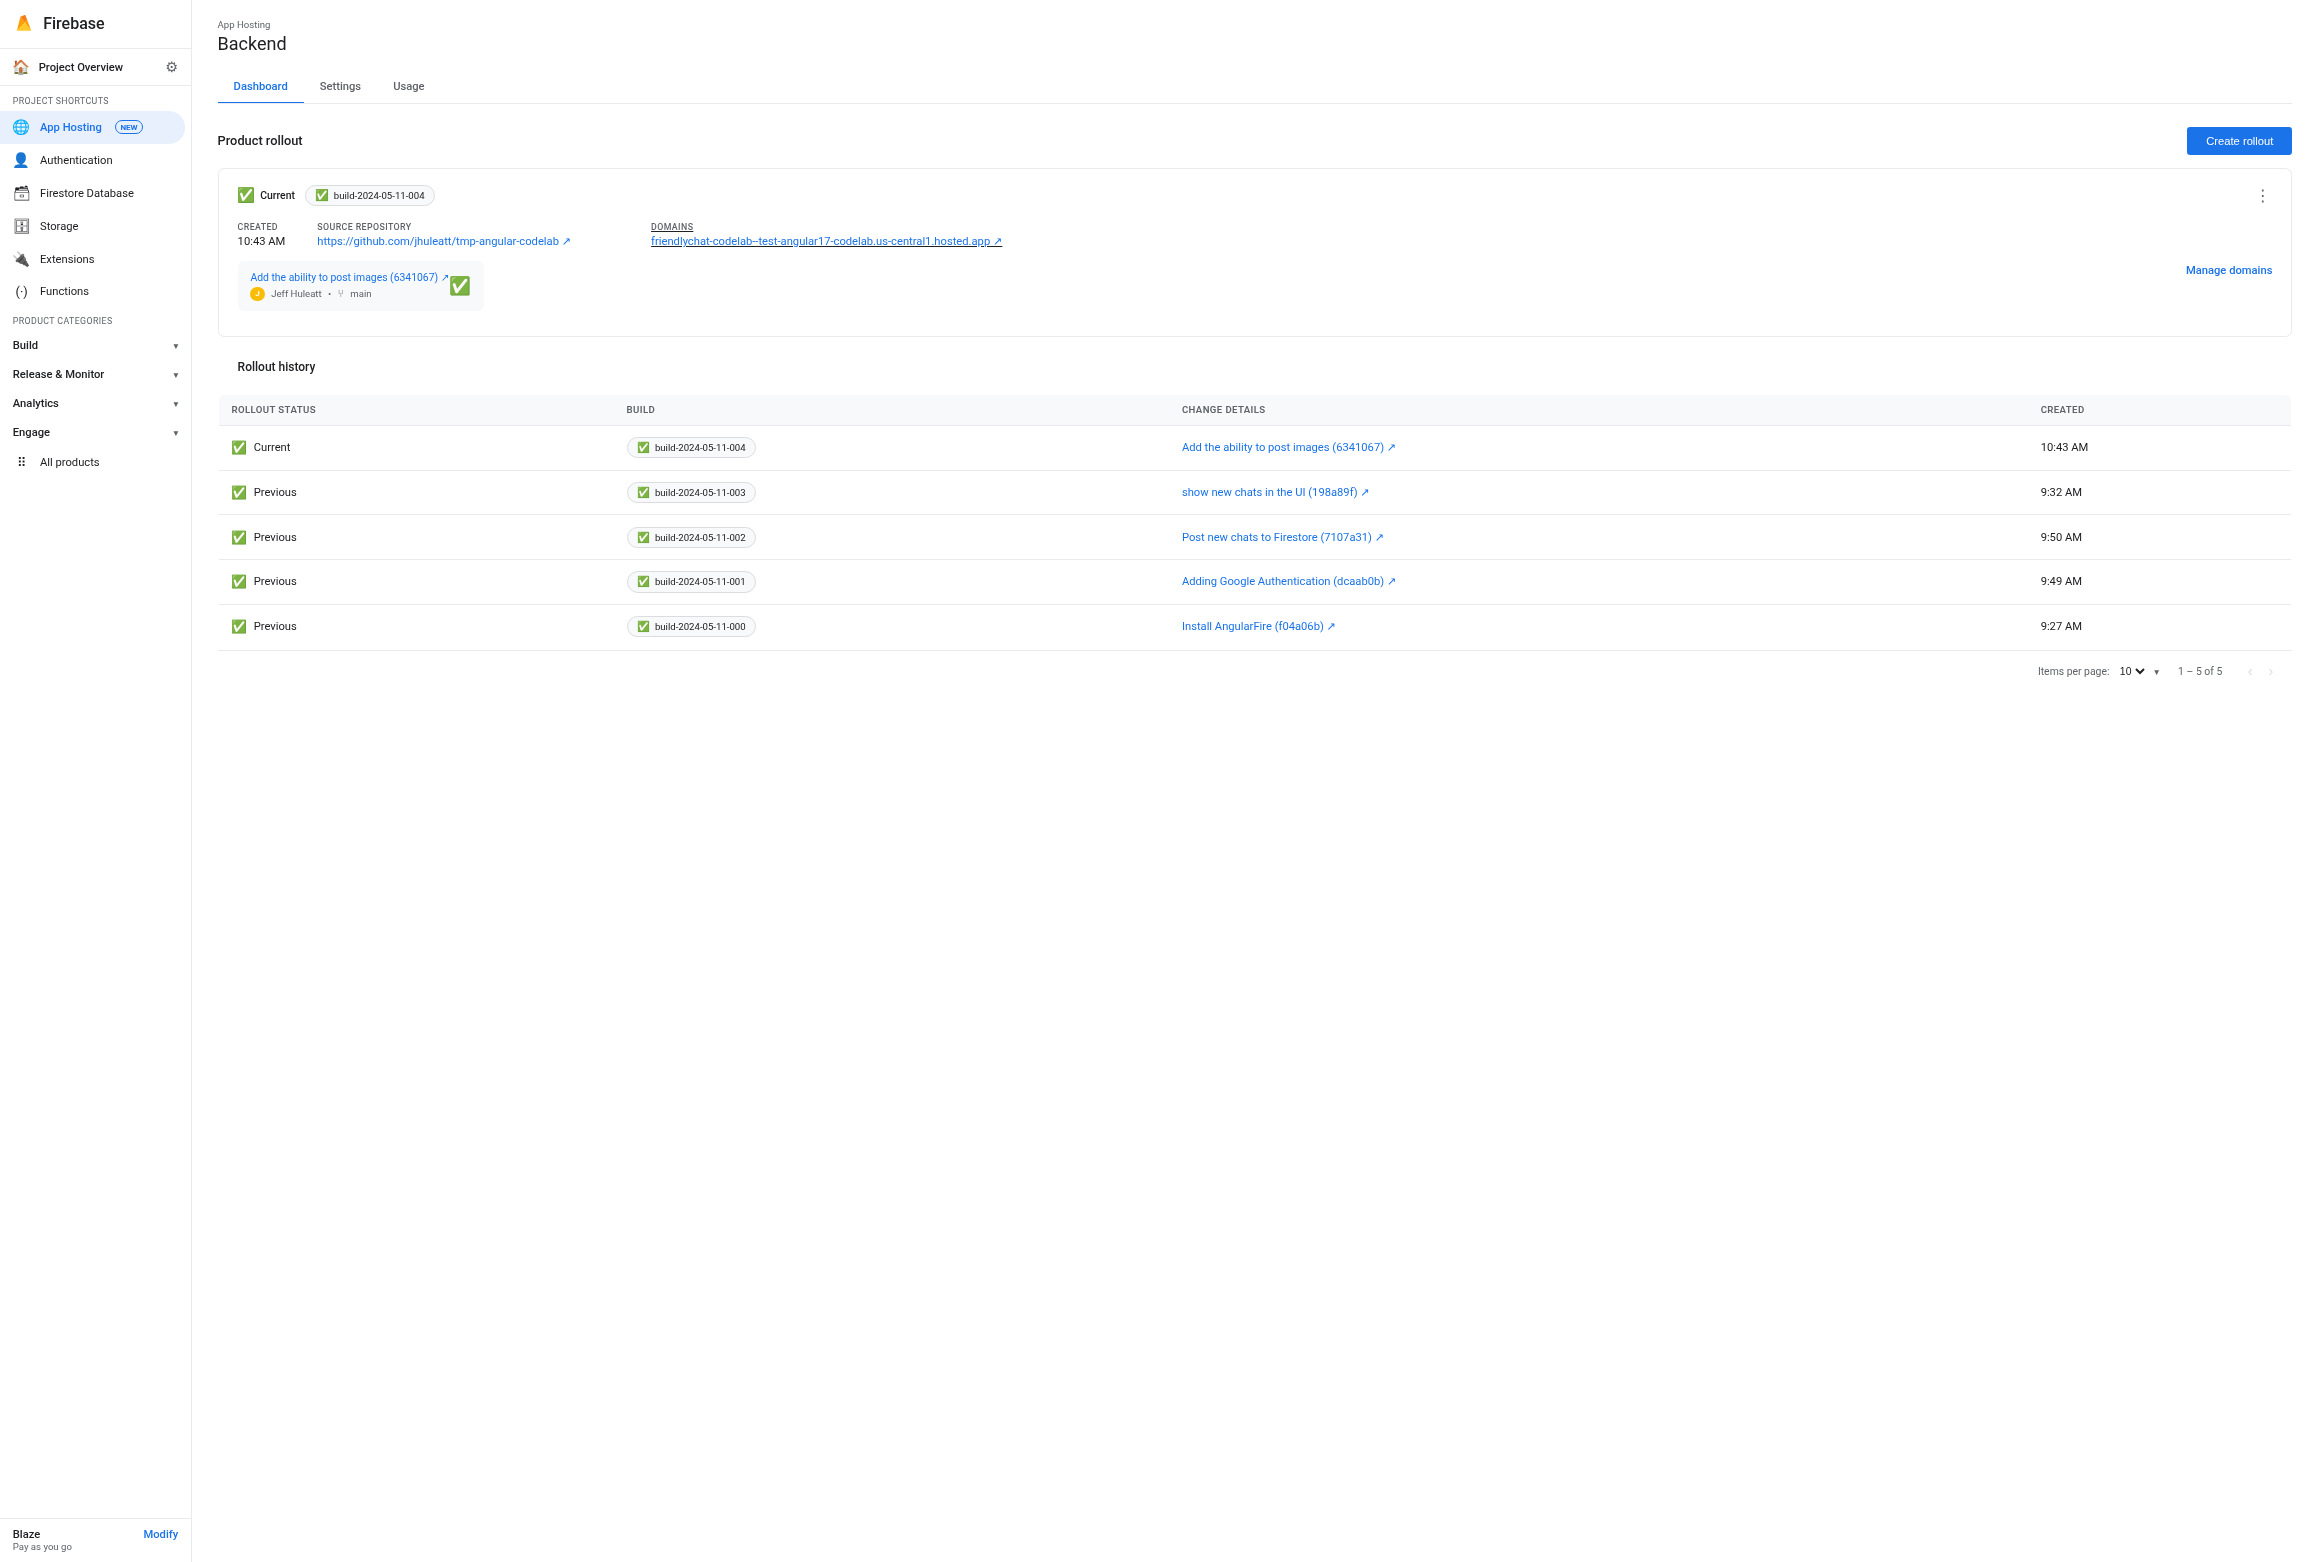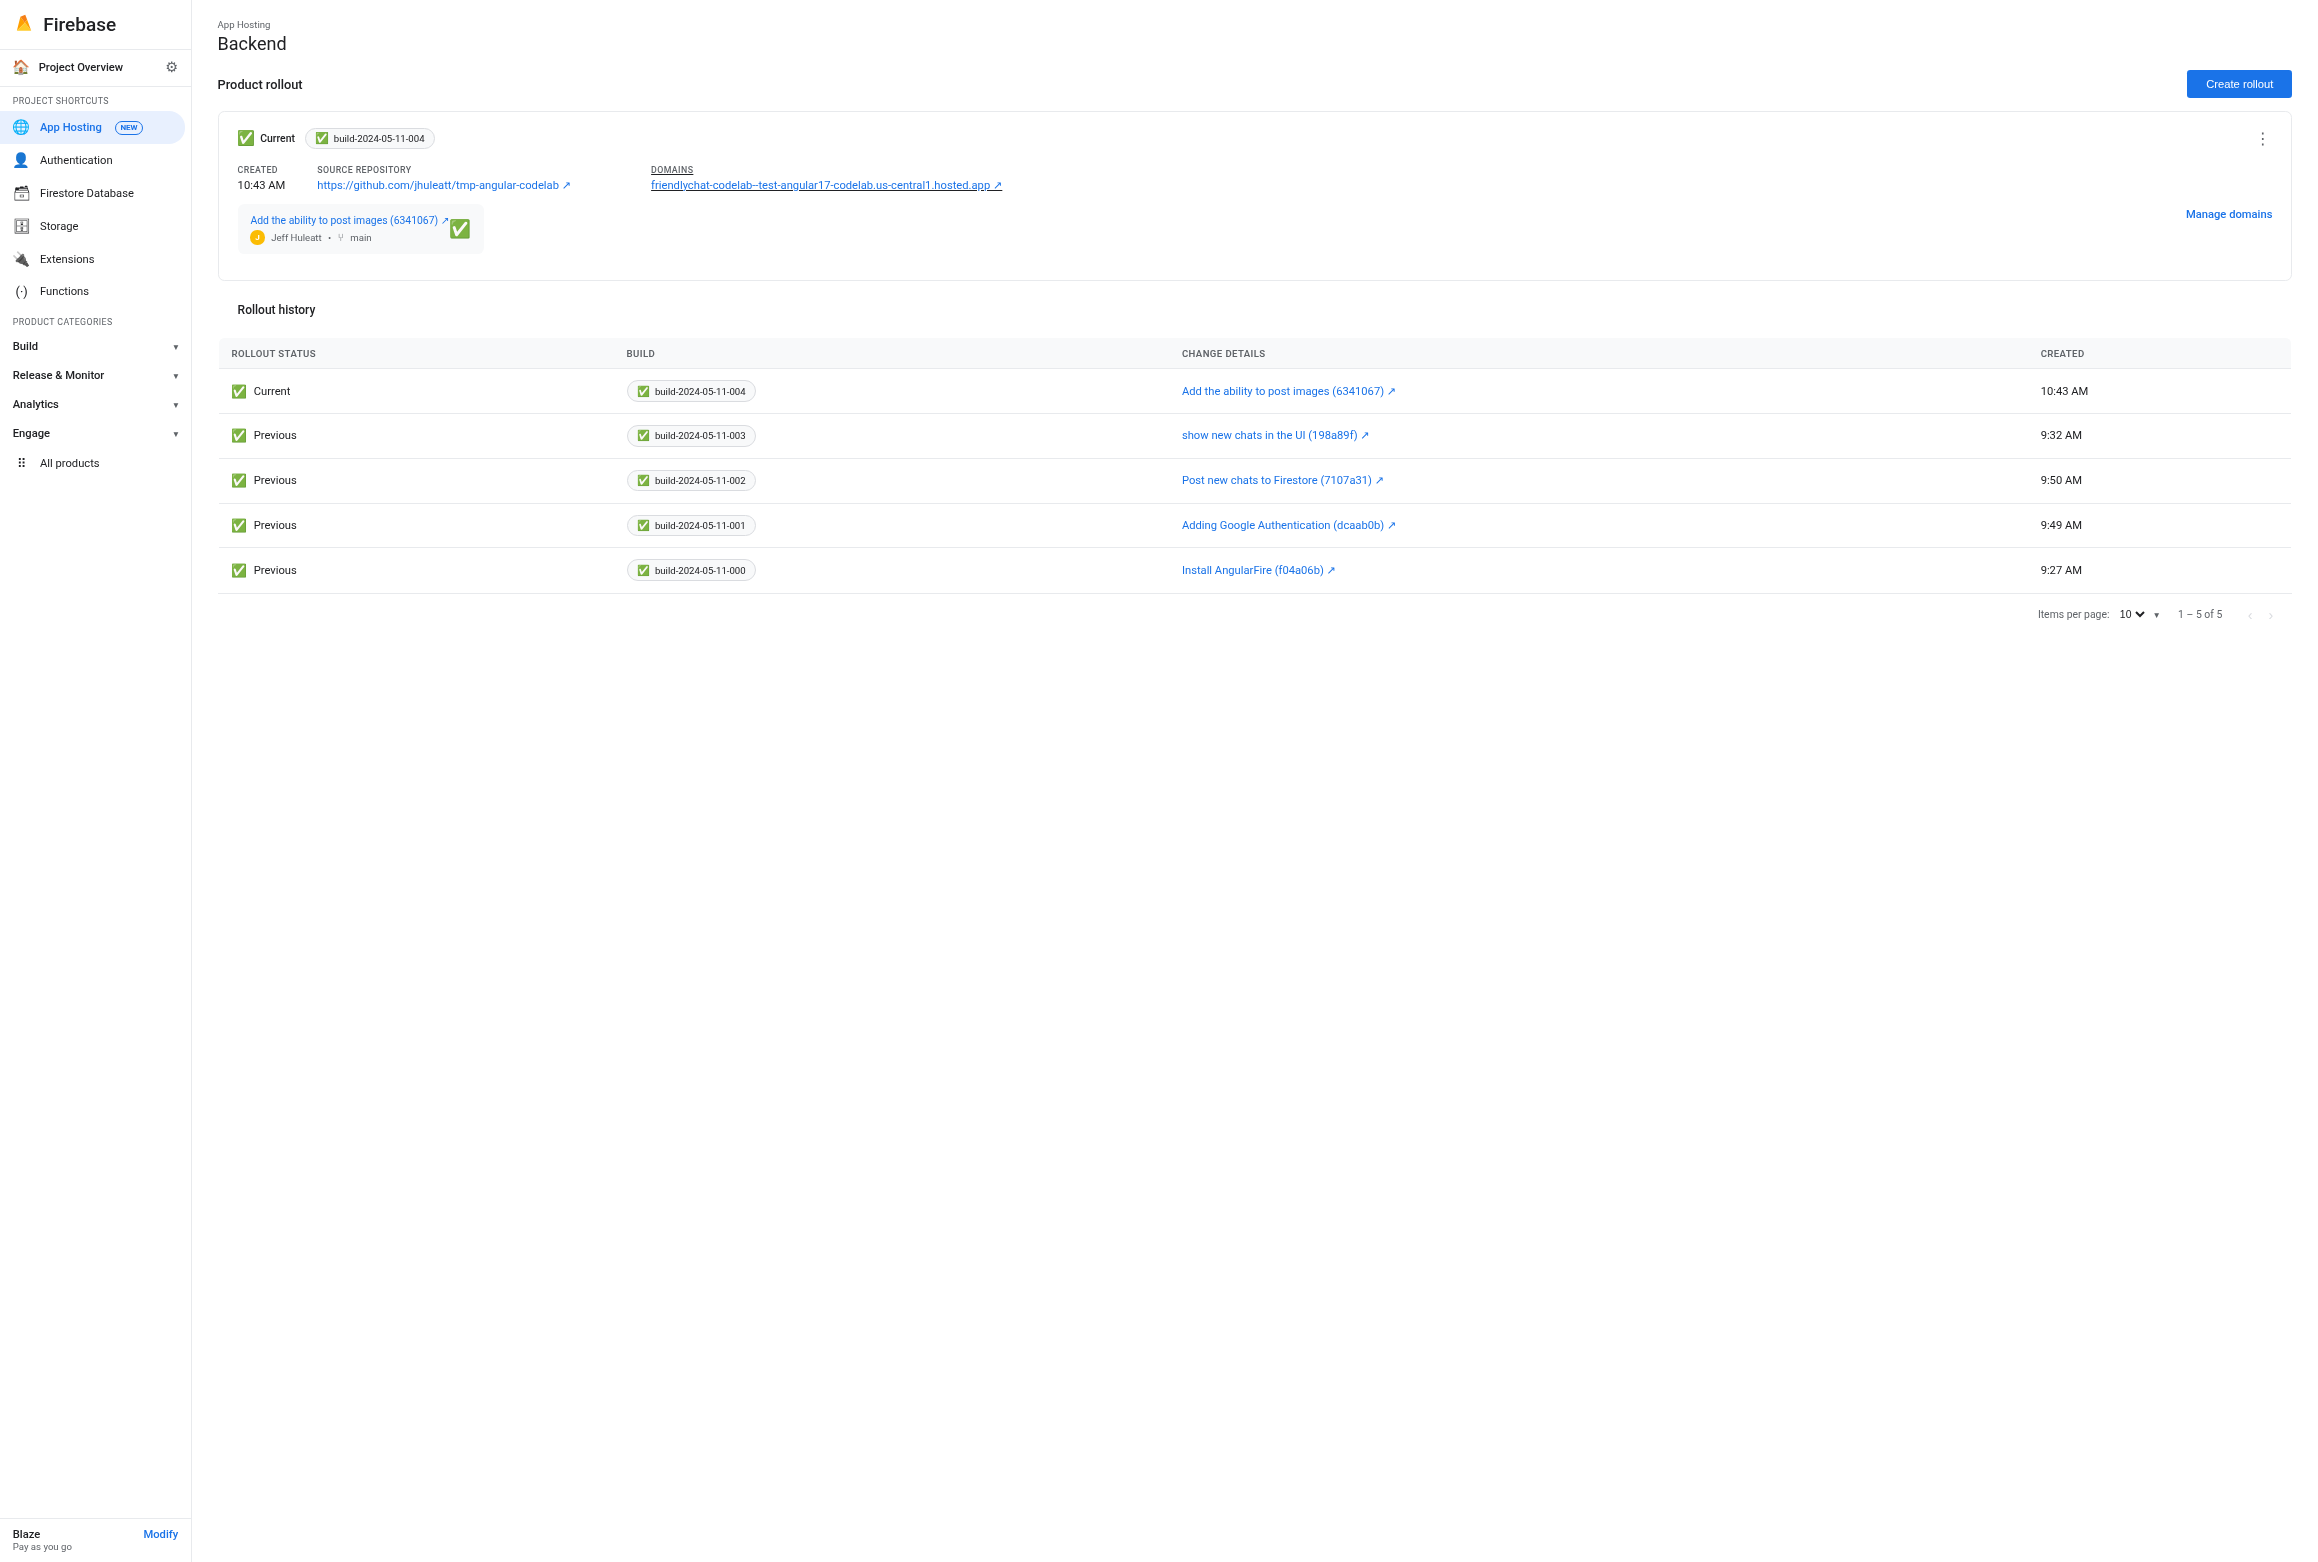--- a/index.html
+++ b/index.html
@@ -2,21 +2,21 @@
 <html style="font-size:12.8px"><head>
   <meta charset="utf-8">
   <style>
     * { box-sizing: border-box; margin: 0; padding: 0; }
     body { font-family: 'Google Sans', Roboto, Arial, sans-serif; font-size: 11.2px; color: #202124; background: #fff; display: flex; height: 100vh; overflow: hidden; }
 
     
     .sidebar { width: 192px; min-width: 192px; background: #fff; border-right: 0.8px solid #e8eaed; display: flex; flex-direction: column; height: 100vh; overflow-y: auto; }
     .sidebar-header { display: flex; align-items: center; padding: 12.8px 12.8px; gap: 8px; border-bottom: 0.8px solid #e8eaed; }
     .firebase-logo { width: 22.4px; height: 22.4px; }
-    .firebase-title { font-size: 19px; font-weight: 500; color: #202124; }
+    .firebase-title { font-size: 16px; font-weight: 500; color: #202124; }
 
     .sidebar-project { display: flex; align-items: center; justify-content: space-between; padding: 9.6px 12.8px; border-bottom: 0.8px solid #e8eaed; }
     .sidebar-project-name { font-size: 11.2px; color: #202124; font-weight: 500; }
     .gear-icon { color: #5f6368; cursor: pointer; font-size: 14.4px; }
 
     .sidebar-section-label { font-size: 8.8px; color: #5f6368; padding: 9.6px 12.8px 4.8px; font-weight: 400; text-transform: uppercase; letter-spacing: 0.4px; }
 
     .sidebar-item { display: flex; align-items: center; gap: 9.6px; padding: 8px 12.8px; cursor: pointer; border-radius: 0 16px 16px 0; margin-right: 6.4px; color: #202124; font-size: 11.2px; }
     .sidebar-item.active { background: #e8f0fe; color: #1a73e8; font-weight: 500; }
     .sidebar-item .item-icon { font-size: 14.4px; width: 17.6px; text-align: center; }
@@ -180,20 +180,25 @@
       <div class="blaze-sub">Pay as you go</div>
     </div>
     <span class="modify-btn">Modify</span>
   </div>
 </nav>
 
 <main class="main">
   <div class="breadcrumb">App Hosting</div>
   <h1 class="page-title">Backend</h1>
 
+  <div class="tabs">
+    <div class="tab active">Dashboard</div>
+    <div class="tab">Settings</div>
+    <div class="tab">Usage</div>
+  </div>
 
   <div class="section-header">
     <h2 class="section-title">Product rollout</h2>
     <button class="create-rollout-btn">Create rollout</button>
   </div>
 
   <div class="rollout-card">
     <div class="rollout-card-header">
       <div class="rollout-badges">
         <div class="status-badge">

